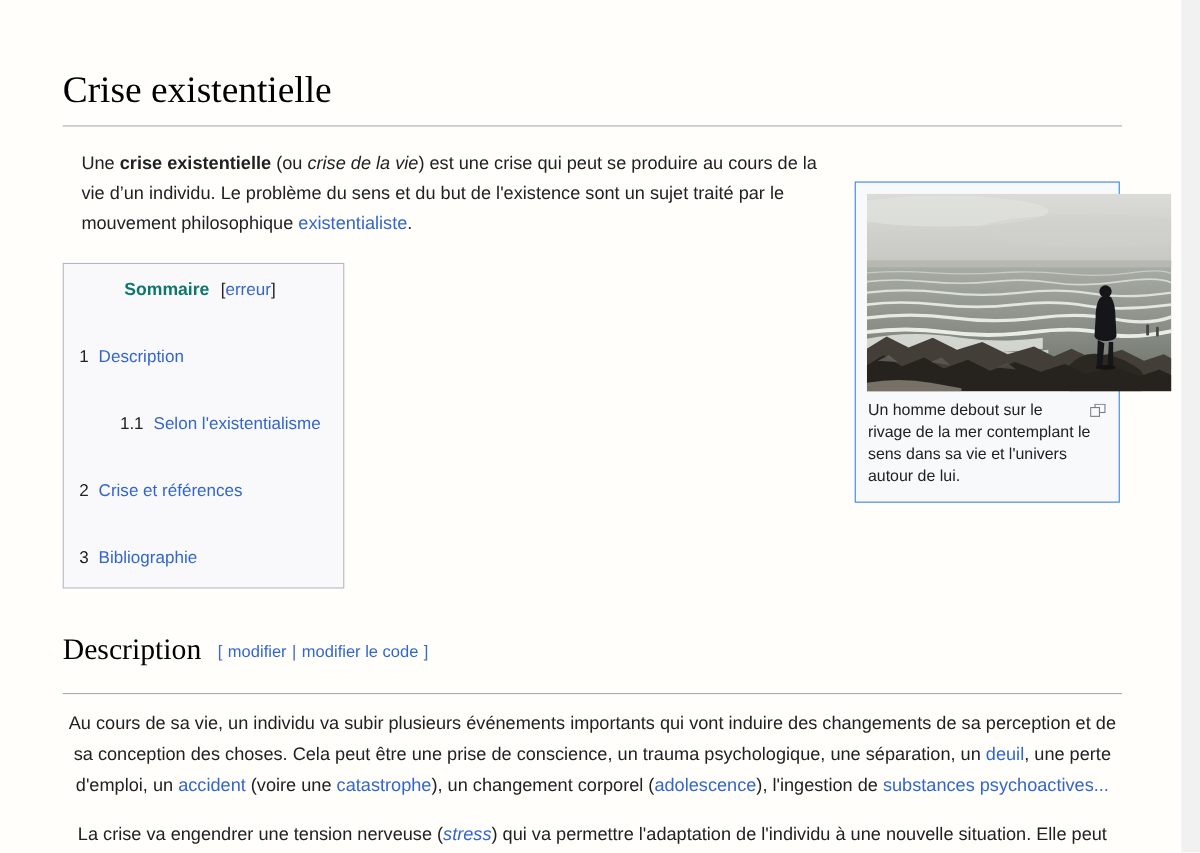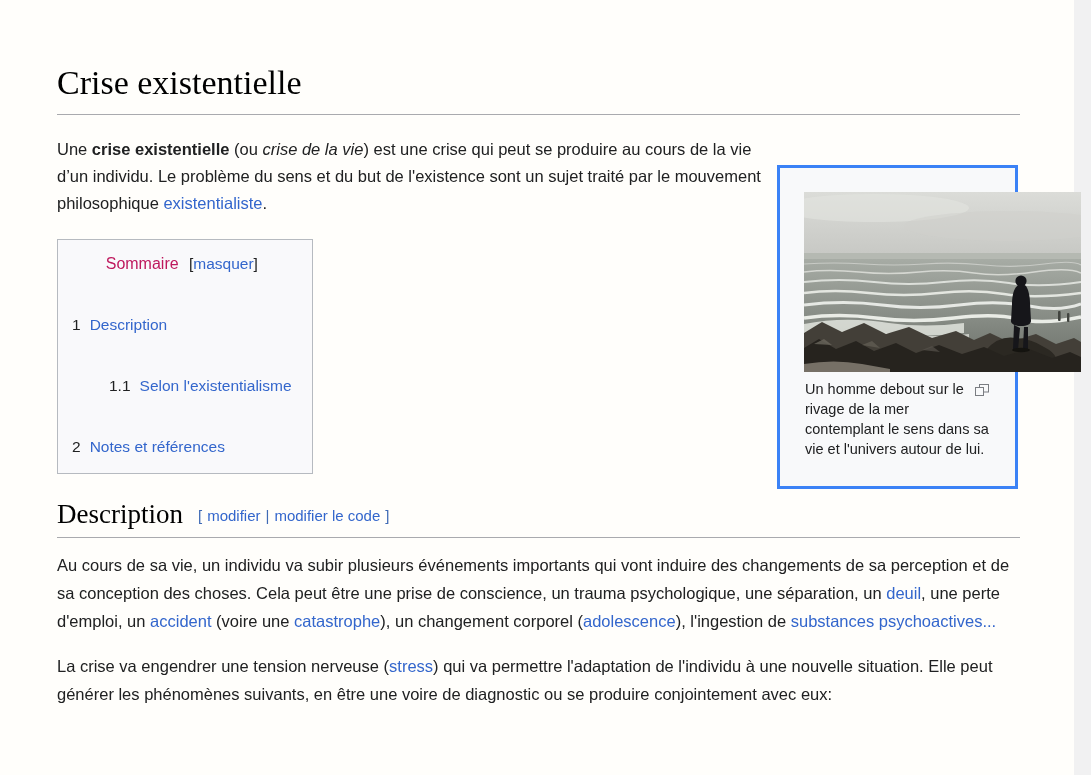--- a/index.html
+++ b/index.html
@@ -28,23 +28,23 @@
     border-bottom: 1px solid #a9aaae;
     line-height: 1.2;
   }
 
   .body-flow { position: relative; }
 
   
   figure.thumb {
     float: right;
     margin: 29px 2px 10px 16px;
-    border: 3px solid #3b82f6;
+    border: 1px solid #3b82f6;
     background: #f8f9fa;
-    padding: 24px;
+    padding: 10px;
     width: 241px;
   }
   .photo { width: 277px; height: 180px; display: block; overflow: hidden; }
   .photo svg { display: block; }
   figcaption {
     font-size: 14.5px;
     line-height: 20px;
     color: #202122;
     padding: 7px 1px 3px 1px;
     position: relative;
@@ -53,74 +53,75 @@
     float: right;
     margin: 2px 0 2px 6px;
     width: 15px; height: 12px;
     display: inline-block;
   }
 
   
   p.intro {
     font-size: 16.5px;
     line-height: 27px;
-    margin: 21px 0 0 0;
+    margin: 21px 0 0 17px;
   }
 
   
   .toc {
     display: inline-block;
     border: 1px solid #b6bac0;
     background: #f9f9fb;
     padding: 10px 20px 12px 14px;
     margin-top: 22px;
     font-size: 15.5px;
     line-height: 28px;
     min-width: 248px;
   }
   .toc-titlebar { text-align: center; margin-bottom: 2px; }
-  .toc-heading { font-weight: normal; font-size: 16px; color: #be185d; }
+  .toc-heading { font-weight: bold; font-size: 16px; color: #0f766e; }
   .toc-toggle { margin-left: 6px; color: #202122; }
   .toc a, .wlink { color: #3366cc; text-decoration: none; cursor: pointer; }
   .toc ul { list-style: none; margin: 0; padding: 0; }
   .toc li { white-space: nowrap; margin-top: 33px; }
   .toc li.lvl2 { padding-left: 37px; }
   .tocnum { color: #202122; margin-right: 9px; }
 
   
   h2.sect {
     clear: both;
     font-family: "Liberation Serif", "DejaVu Serif", serif;
     font-weight: 400;
     font-size: 27px;
     color: #000;
-    margin: 14px 0 0 0;
-    padding-bottom: 7px;
+    margin: 40px 0 0 0;
+    padding-bottom: 24px;
     border-bottom: 1px solid #a9aaae;
     line-height: 1.15;
   }
   .editsection {
     font-family: "Liberation Sans", "DejaVu Sans", sans-serif;
     font-size: 15px;
     margin-left: 15px;
     color: #3366cc;
     vertical-align: 2px;
   }
   .editsection .bracket, .editsection .pipe { color: #3f6ab5; }
   .editsection a { color: #3366cc; text-decoration: none; margin: 0 5px; cursor: pointer; }
 
   
   p.body-par {
     font-size: 16.5px;
     line-height: 28px;
     margin: 13px 0 0 0;
     max-width: 963px;
+    text-align: center;
   }
   p.body-par + p.body-par { margin-top: 17px; }
-  .it { }
+  .it { font-style: italic; }
   b { font-weight: bold; }
 </style>
 </head>
 <body>
 
 <div class="page">
   <div class="edge-strip"></div>
   <div class="content">
 
     <h1 class="page-title">Crise existentielle</h1>
@@ -178,26 +179,27 @@
           </span>
           <span>Un homme debout sur le rivage de la mer contemplant le sens dans sa vie et l'univers autour de lui.</span>
         </figcaption>
       </figure>
 
       <p class="intro"><span>Une </span><b>crise existentielle</b><span> (ou </span><i>crise de la vie</i><span>) est une crise qui peut se produire au cours de la vie d’un individu. Le problème du sens et du but de l'existence sont un sujet traité par le mouvement philosophique </span><a class="wlink">existentialiste</a><span>.</span></p>
 
       <div class="toc">
         <div class="toc-titlebar">
           <span class="toc-heading">Sommaire</span>
-          <span class="toc-toggle"><span>[</span><a>masquer</a><span>]</span></span>
+          <span class="toc-toggle"><span>[</span><a>erreur</a><span>]</span></span>
         </div>
         <ul>
           <li class="lvl1"><span class="tocnum">1</span><a>Description</a></li>
           <li class="lvl2"><span class="tocnum">1.1</span><a>Selon l'existentialisme</a></li>
-          <li class="lvl1"><span class="tocnum">2</span><a>Notes et références</a></li>
+          <li class="lvl1"><span class="tocnum">2</span><a>Crise et références</a></li>
+          <li class="lvl1"><span class="tocnum">3</span><a>Bibliographie</a></li>
         </ul>
       </div>
 
     </div>
 
     <h2 class="sect"><span>Description</span><span class="editsection"><span class="bracket">[</span><a>modifier</a><span class="pipe">|</span><a>modifier le code</a><span class="bracket">]</span></span></h2>
 
     <p class="body-par"><span>Au cours de sa vie, un individu va subir plusieurs événements importants qui vont induire des changements de sa perception et de sa conception des choses. Cela peut être une prise de conscience, un trauma psychologique, une séparation, un </span><a class="wlink">deuil</a><span>, une perte d'emploi, un </span><a class="wlink">accident</a><span> (voire une </span><a class="wlink">catastrophe</a><span>), un changement corporel (</span><a class="wlink">adolescence</a><span>), l'ingestion de </span><a class="wlink">substances psychoactives...</a></p>
     <p class="body-par"><span>La crise va engendrer une tension nerveuse (</span><a class="wlink it">stress</a><span>) qui va permettre l'adaptation de l'individu à une nouvelle situation. Elle peut générer les phénomènes suivants, en être une voire de diagnostic ou se produire conjointement avec eux:</span></p>
 

